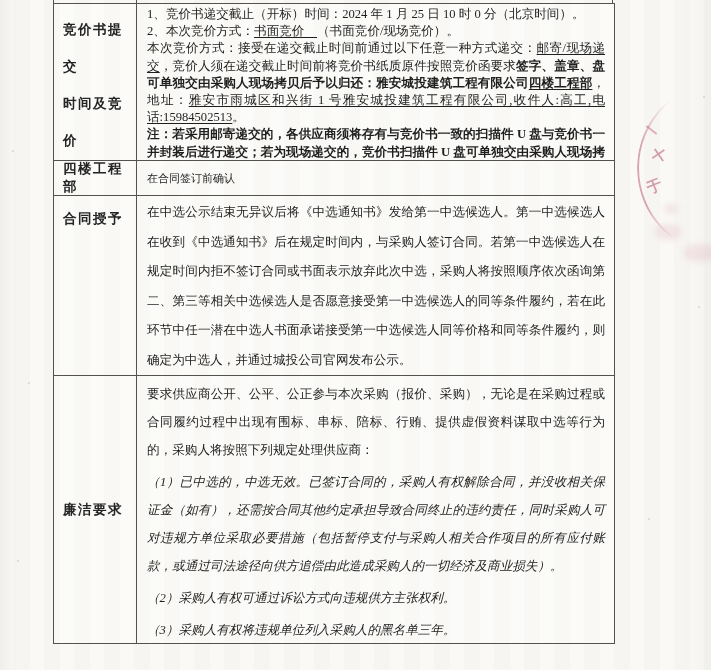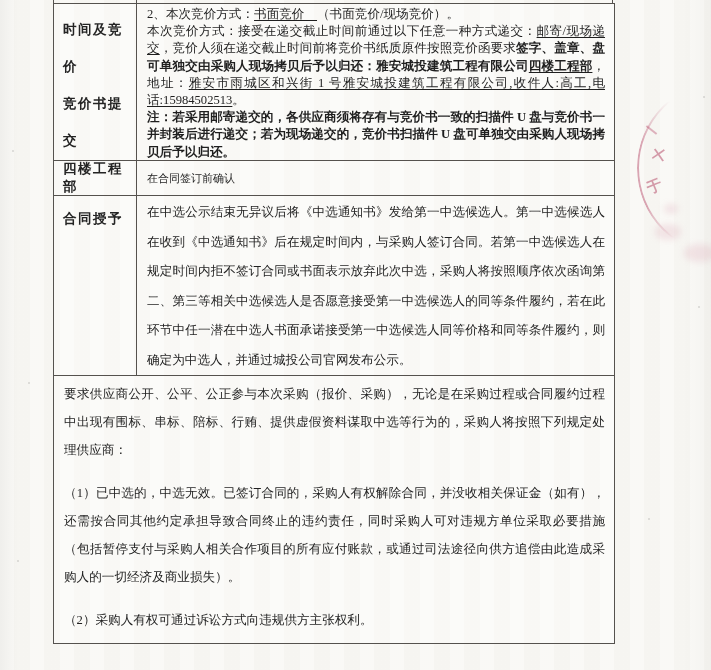--- a/index.html
+++ b/index.html
@@ -32,21 +32,21 @@
   .row-2 .label-cell{padding-top:8px;line-height:30px;}
   .row-1 .label-cell,.row-3 .label-cell{display:flex;flex-direction:column;justify-content:center;}
   .content-cell{
     flex:1;box-sizing:border-box;padding:2px 9px 0 10px;
     font-size:12.6px;text-align:justify;color:#1f1f1f;
   }
   .row-0 .content-cell{line-height:17.2px;}
   .row-1 .content-cell{display:flex;align-items:center;padding-top:0;font-size:11px;}
   .row-2 .content-cell{line-height:29.6px;padding-top:2px;}
   .row-3 .content-cell{line-height:28px;padding-top:4px;}
-  .row-3 .para + .para{margin-top:15px;}
+  .row-3 .para + .para{margin-top:4px;font-style:italic;}
   .b{font-weight:bold;}
   .u{text-decoration:underline;text-underline-offset:2px;text-decoration-thickness:1px;}
   
   .stamp-arc{
     position:absolute;left:637px;top:80px;width:172px;height:172px;border-radius:50%;
     border:2.5px solid rgba(186,82,112,0.5);
     -webkit-mask-image:linear-gradient(to bottom, transparent 12%, #000 35%, #000 72%, transparent 90%);
     mask-image:linear-gradient(to bottom, transparent 12%, #000 35%, #000 72%, transparent 90%);
   }
   .stamp-char{position:absolute;color:rgba(182,78,108,0.55);font-size:15px;font-weight:bold;}
@@ -65,25 +65,26 @@
 
 <div class="page">
 
   <div class="vstub" style="left:53px"></div>
   <div class="vstub" style="left:136px"></div>
   <div class="vstub" style="left:612px"></div>
 
   <div class="terms-table">
       <div class="trow row-0">
         <div class="label-cell">
+          <div class="label-line">竞价书提交</div>
           <div class="label-line">时间及竞价</div>
-          <div class="label-line">竞价书提交</div>
           <div class="label-line">方式</div>
         </div>
         <div class="content-cell">
+          <div class="para"><span>1、竞价书递交截止（开标）时间：2024 年 1 月 25 日 10 时 0 分（北京时间）。</span></div>
           <div class="para"><span>2、本次竞价方式：</span><span class="u">书面竞价　</span><span>（书面竞价/现场竞价）。</span></div>
           <div class="para"><span>本次竞价方式：接受在递交截止时间前通过以下任意一种方式递交：</span><span class="u">邮寄/现场递交</span><span>，竞价人须在递交截止时间前将竞价书纸质原件按照竞价函要求</span><span class="b ">签字、盖章、盘可单独交由采购人现场拷贝后予以归还：雅安城投建筑工程有限公司</span><span class="b u">四楼工程部</span><span>，地址：</span><span class="u">雅安市雨城区和兴街 1 号雅安城投建筑工程有限公司,收件人:高工,电话:15984502513</span><span>。</span></div>
           <div class="para"><span class="b ">注：若采用邮寄递交的，各供应商须将存有与竞价书一致的扫描件 U 盘与竞价书一并封装后进行递交；若为现场递交的，竞价书扫描件 U 盘可单独交由采购人现场拷贝后予以归还。</span></div>
         </div>
       </div>
       <div class="trow row-1">
         <div class="label-cell">
           <div class="label-line">四楼工程部</div>
         </div>
         <div class="content-cell">
@@ -92,20 +93,23 @@
       </div>
       <div class="trow row-2">
         <div class="label-cell">
           <div class="label-line">合同授予</div>
         </div>
         <div class="content-cell">
           <div class="para"><span>在中选公示结束无异议后将《中选通知书》发给第一中选候选人。第一中选候选人在收到《中选通知书》后在规定时间内，与采购人签订合同。若第一中选候选人在规定时间内拒不签订合同或书面表示放弃此次中选，采购人将按照顺序依次函询第二、第三等相关中选候选人是否愿意接受第一中选候选人的同等条件履约，若在此环节中任一潜在中选人书面承诺接受第一中选候选人同等价格和同等条件履约，则确定为中选人，并通过城投公司官网发布公示。</span></div>
         </div>
       </div>
       <div class="trow row-3">
+        <div class="label-cell">
+          <div class="label-line">廉洁要求</div>
+        </div>
         <div class="content-cell">
           <div class="para"><span>要求供应商公开、公平、公正参与本次采购（报价、采购），无论是在采购过程或合同履约过程中出现有围标、串标、陪标、行贿、提供虚假资料谋取中选等行为的，采购人将按照下列规定处理供应商：</span></div>
           <div class="para"><span>（1）已中选的，中选无效。已签订合同的，采购人有权解除合同，并没收相关保证金（如有），还需按合同其他约定承担导致合同终止的违约责任，同时采购人可对违规方单位采取必要措施（包括暂停支付与采购人相关合作项目的所有应付账款，或通过司法途径向供方追偿由此造成采购人的一切经济及商业损失）。</span></div>
           <div class="para"><span>（2）采购人有权可通过诉讼方式向违规供方主张权利。</span></div>
           <div class="para"><span>（3）采购人有权将违规单位列入采购人的黑名单三年。</span></div>
         </div>
       </div>
     </div>
 
   <div>

